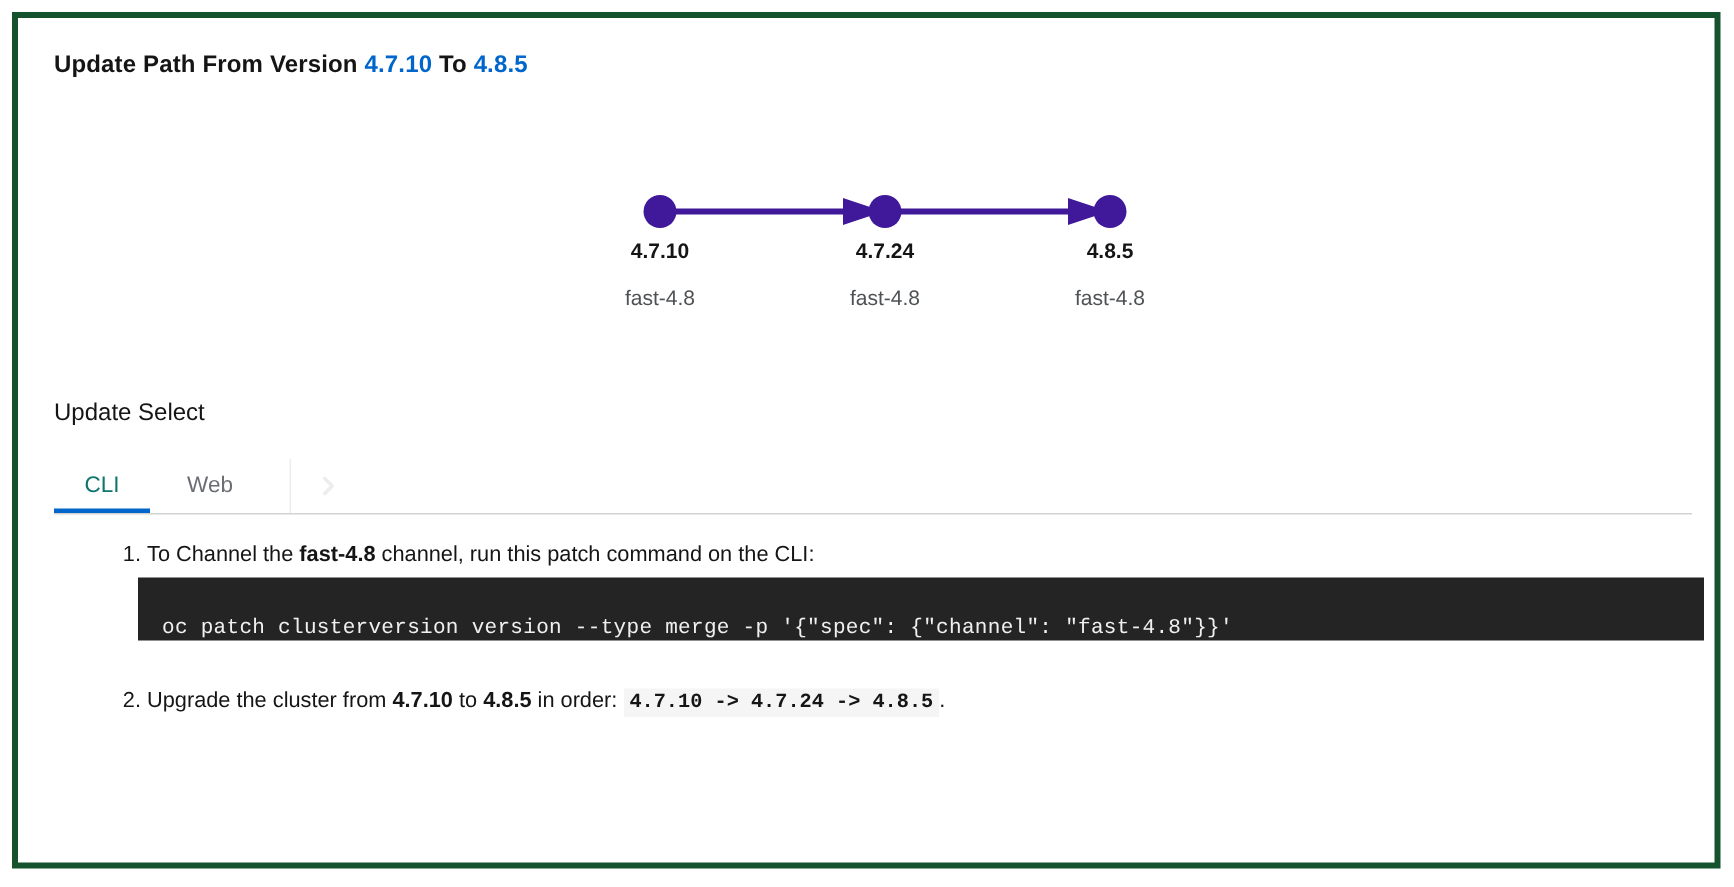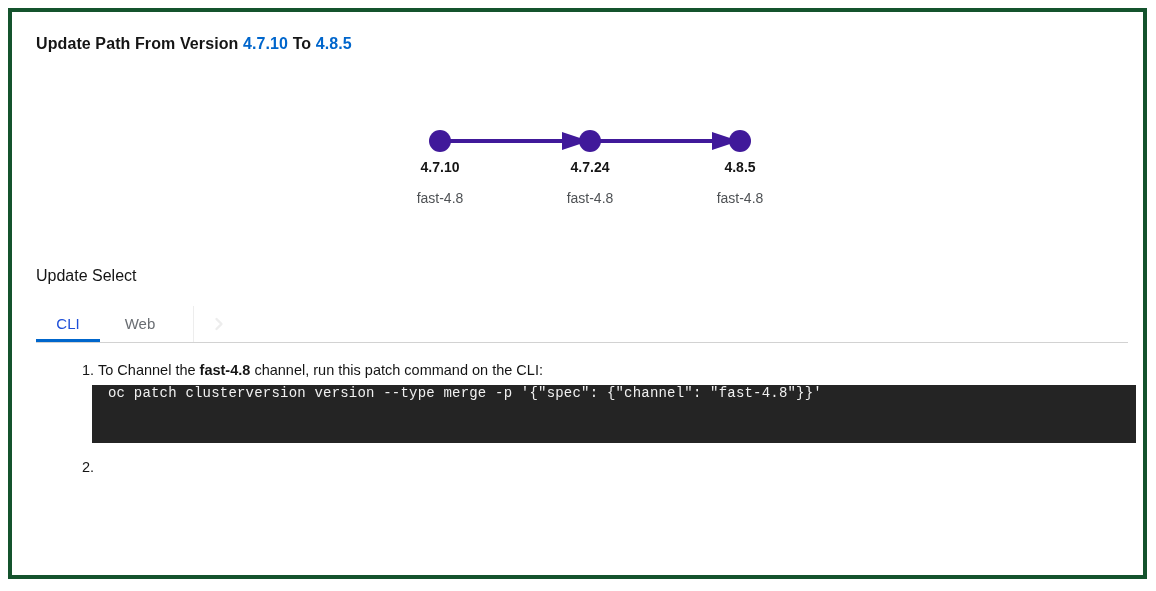--- a/index.html
+++ b/index.html
@@ -109,21 +109,21 @@
     top: 0;
     height: 36px;
     line-height: 36px;
     font-size: 15px;
     text-align: center;
     color: #6a6e73;
     cursor: pointer;
     box-sizing: border-box;
   }
   .tab.active {
-    color: #1d4ed8;
+    color: #0f766e;
     border-bottom: 3px solid #0066cc;
   }
   #tab-cli { left: 0px; width: 64px; }
   #tab-web { left: 72px; width: 64px; }
 
   .tab-scroll {
     position: absolute;
     left: 157px;
     top: 0;
     width: 50px;
@@ -162,25 +162,25 @@
     margin-left: 62px;
     font-size: 14.5px;
   }
   .step-text b { font-weight: bold; }
 
   .code-block {
     position: absolute;
     left: 80px;
     top: 373px;
     width: 1044px;
-    height: 58px;
+    height: 42px;
     background: #242424;
     box-sizing: border-box;
     display: flex;
-    align-items: flex-start;
+    align-items: flex-end;
   }
   .code-block code {
     display: block;
     margin-left: 16px;
     color: #f0f0f0;
     font-family: "Liberation Mono", "DejaVu Sans Mono", monospace;
     font-size: 14px;
     white-space: pre;
     letter-spacing: 0.2px;
   }
@@ -283,20 +283,21 @@
     </div>
 
     <div class="steps">
       <div class="step">
         <span class="step-num">1.</span>
         <span class="step-text"><span>To Channel the</span> <b>fast-4.8</b> <span>channel, run this patch command on the CLI:</span></span>
       </div>
 
       <div class="step step2">
         <span class="step-num">2.</span>
+        <span class="step-text"><span>Upgrade the cluster from</span> <b>4.7.10</b> <span>to</span> <b>4.8.5</b> <span>in order:</span> <span class="inline-code">4.7.10 -&gt; 4.7.24 -&gt; 4.8.5</span><span>.</span></span>
       </div>
     </div>
 
     <div class="code-block">
       <code>oc patch clusterversion version --type merge -p '{"spec": {"channel": "fast-4.8"}}'</code>
     </div>
 
 
   </div>
 </div>

